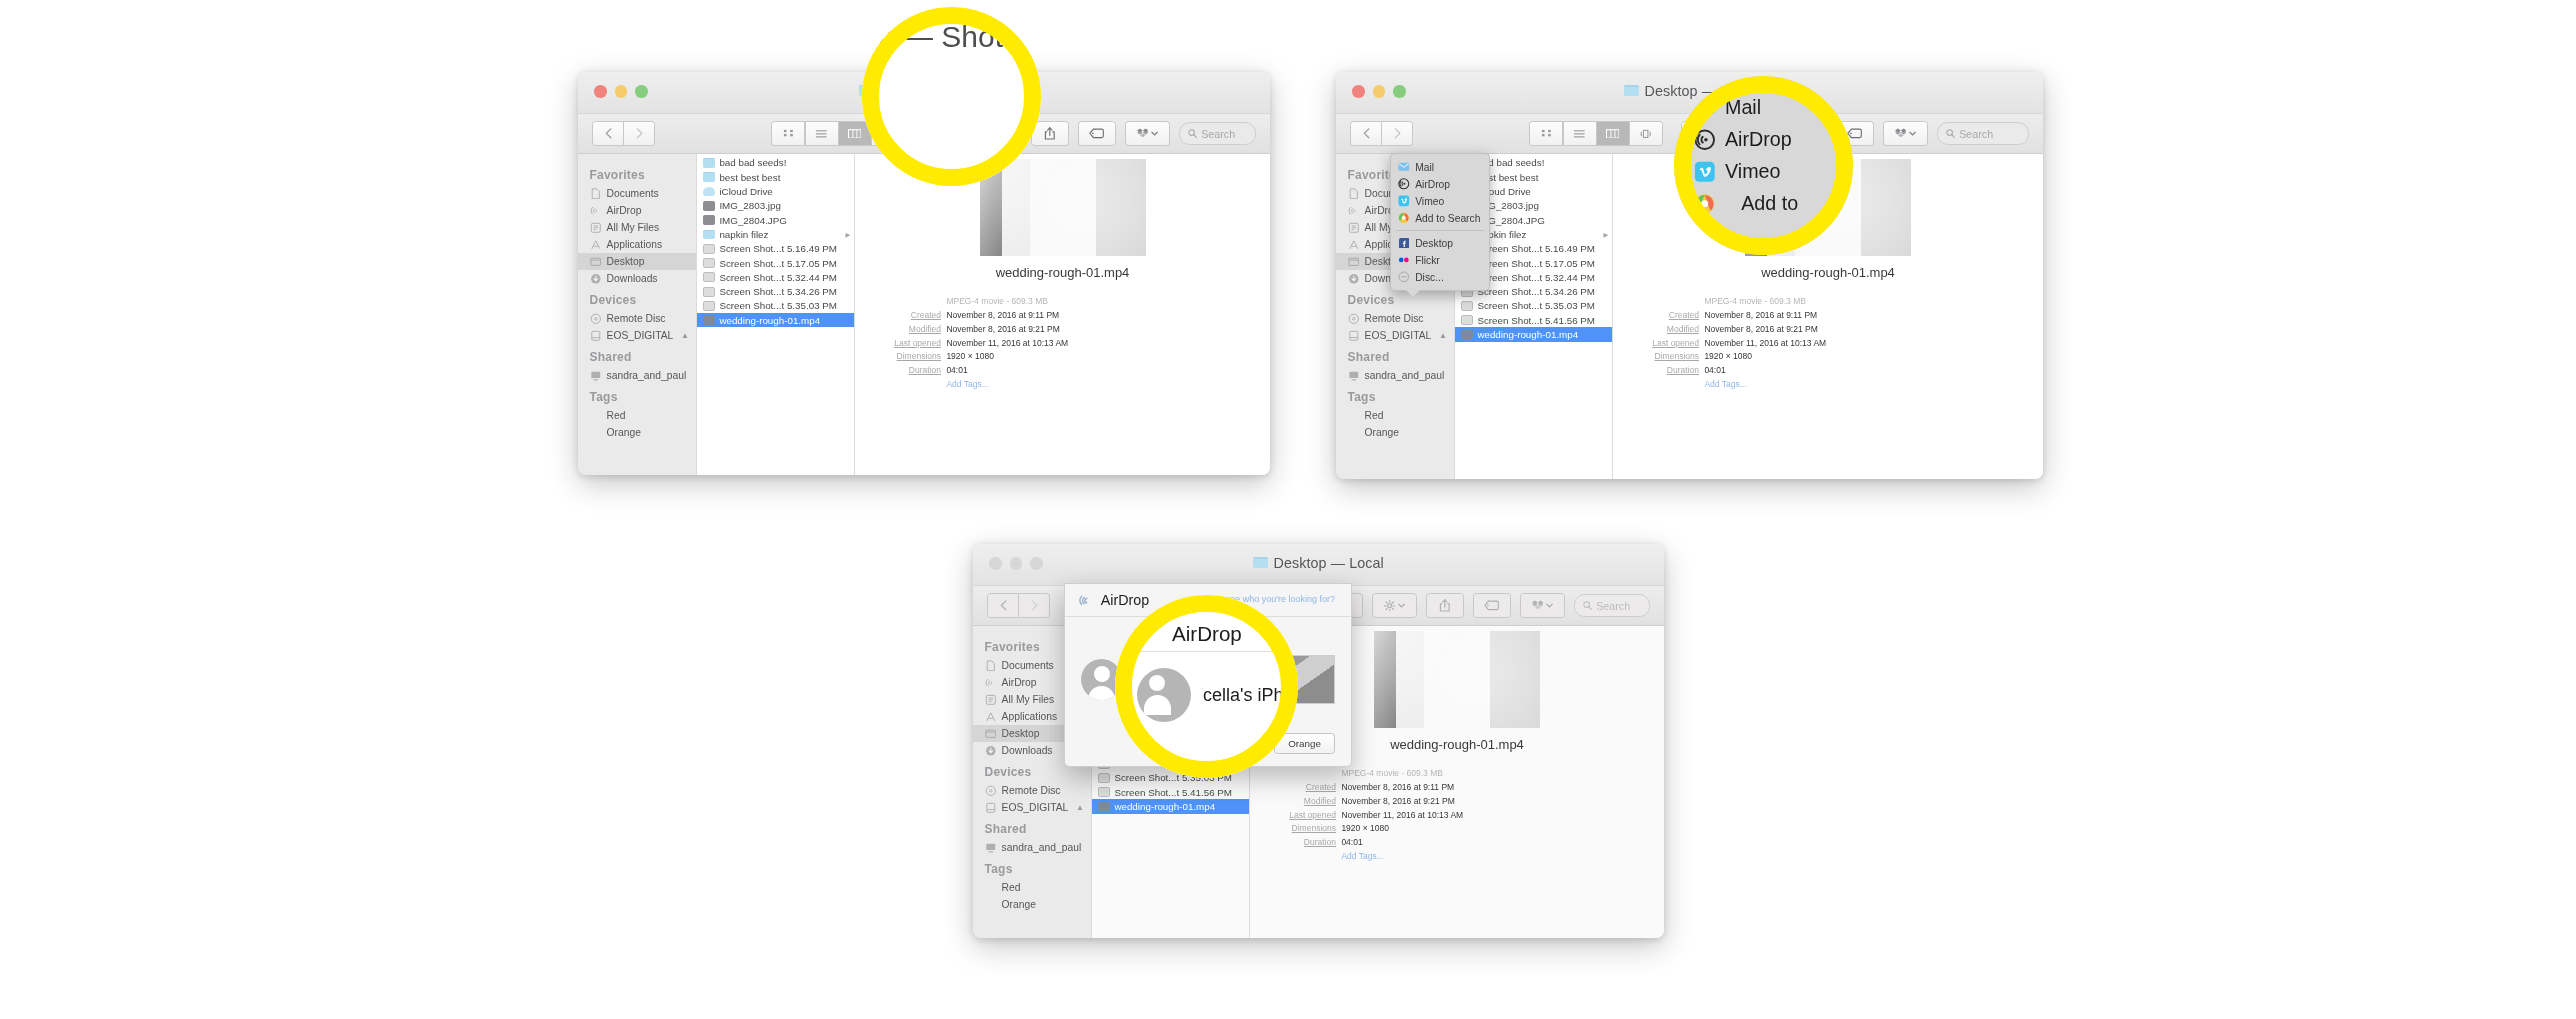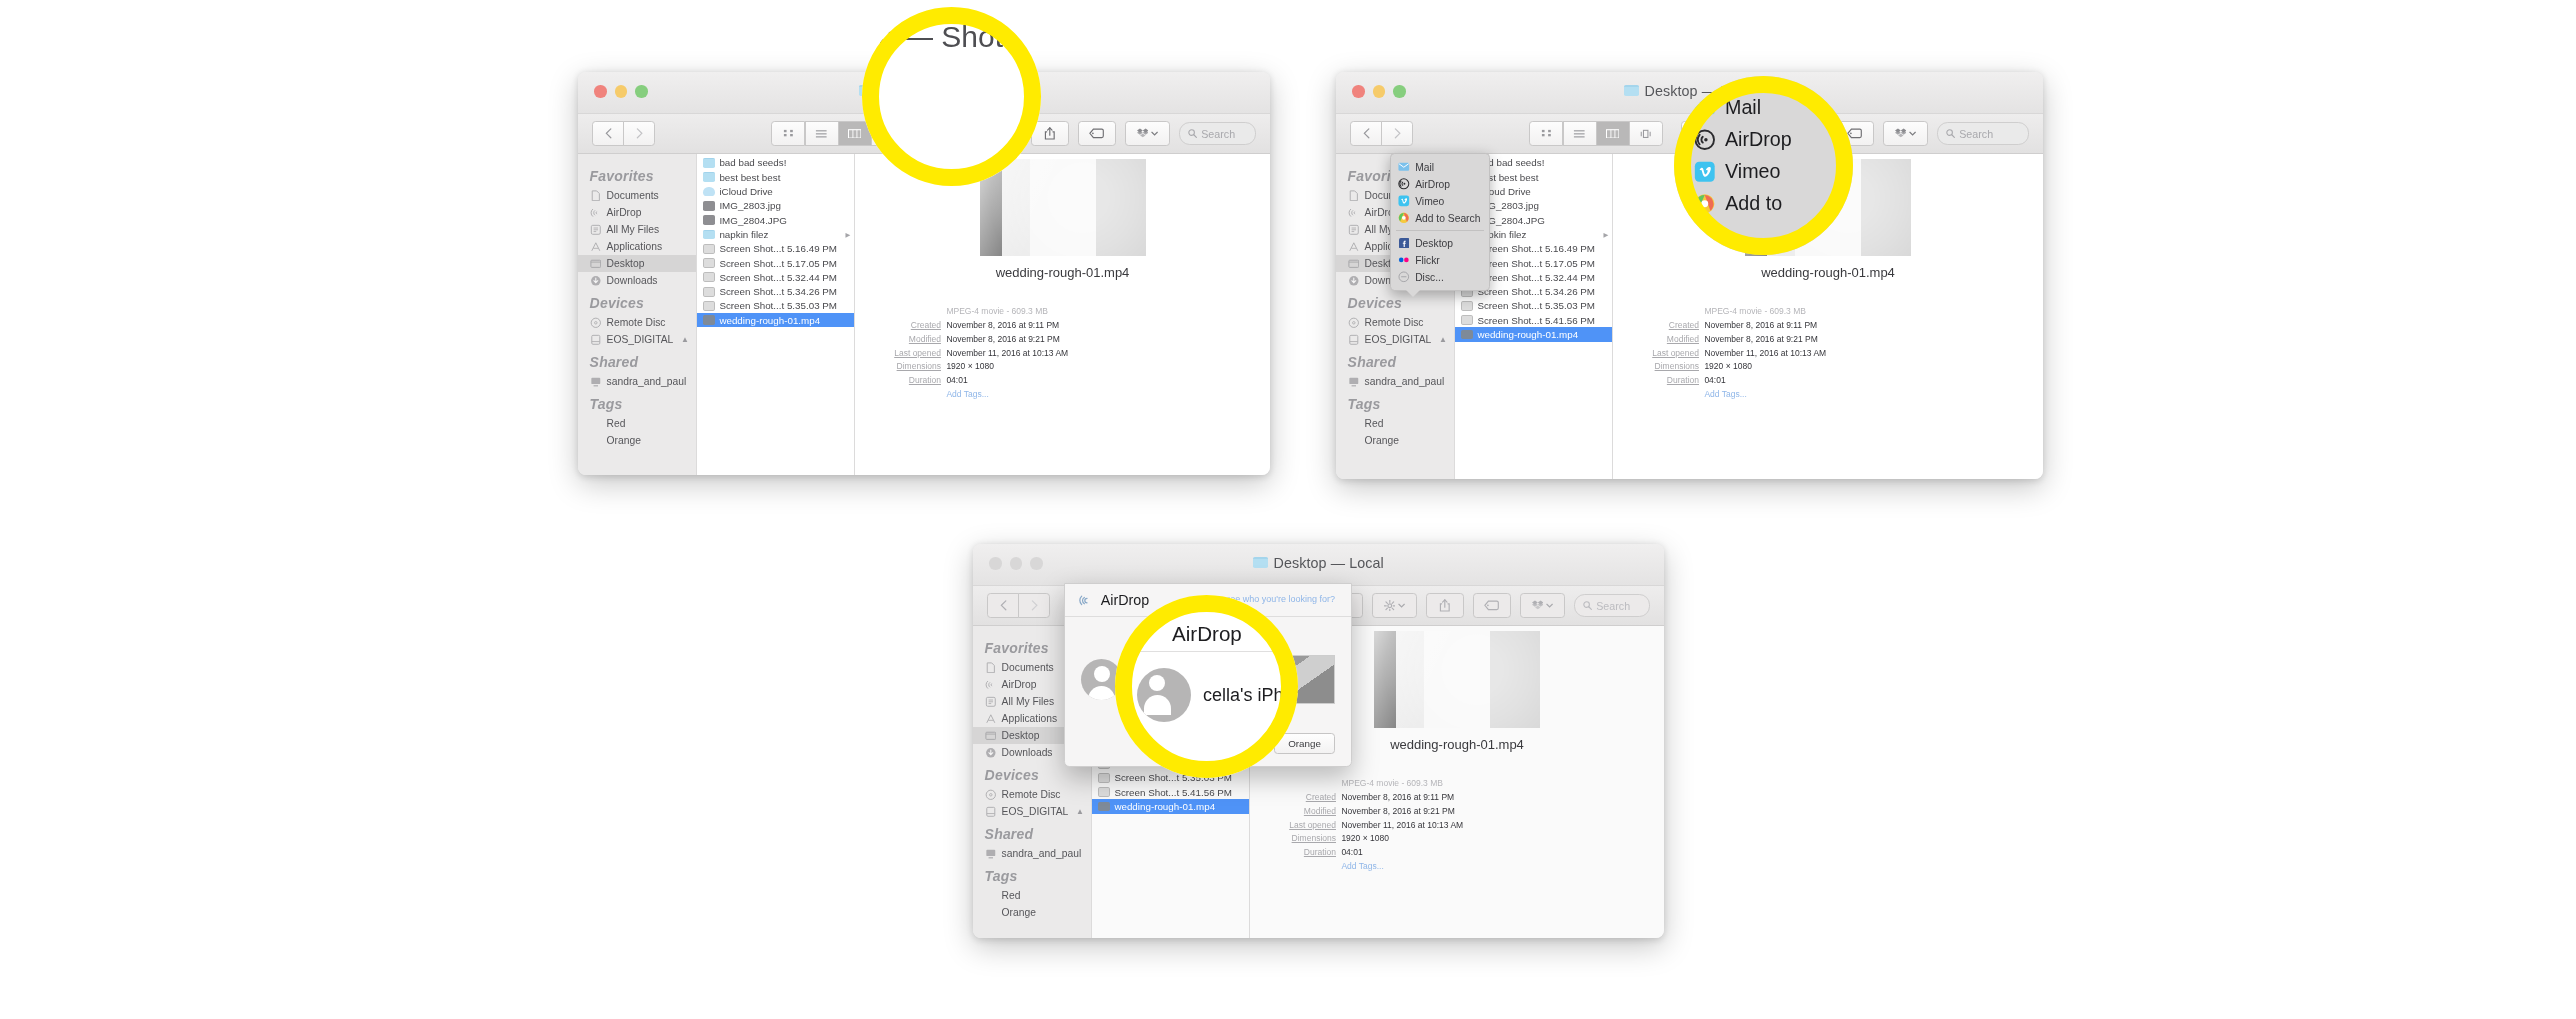--- a/index.html
+++ b/index.html
@@ -67,23 +67,22 @@
     background:#eaeaea;border:0.9px solid #cfcece;display:flex;align-items:center;
     padding:0 8px;gap:4.5px;color:#a9a9ad;font-size:10.7px;
   }
   
   .wbody{display:flex;height:calc(100% - 81px);}
   .sidebar{
     width:118px;background:#ebeaea;border-right:0.9px solid #dcdbdb;
     padding-top:8px;flex-shrink:0;overflow:hidden;
   }
   .sb-head{
-    font-size:14px;color:#9a9a9e;padding:6.3px 0 2.7px 11.6px;font-weight:600;
+    font-size:12px;color:#9a9a9e;padding:6.3px 0 2.7px 11.6px;font-weight:600;
     letter-spacing:0.2px;
-    font-style:italic;
   }
   .sb-item{
     display:flex;align-items:center;gap:5.4px;height:17px;padding:0 7.2px 0 11.6px;
     font-size:10.3px;color:#56565a;white-space:nowrap;position:relative;
   }
   .sb-item.sel{background:#d6d5d5;}
   .sb-ic{width:11.6px;height:11.6px;flex-shrink:0;opacity:.62;}
   .dot{width:8px;height:8px;border-radius:50%;margin-left:1.8px;}
   .eject{margin-left:auto;font-size:8px;color:#9a9a9e;}
   
@@ -107,21 +106,21 @@
   .preview{flex:1;background:#fff;display:flex;flex-direction:column;align-items:center;padding-top:5.4px;overflow:hidden;position:relative;}
   .thumb{
     width:166px;height:97px;flex-shrink:0;
     background:
       linear-gradient(115deg,rgba(255,255,255,.75),rgba(255,255,255,0) 42%),
       radial-gradient(circle at 62% 40%,#fbfbfb 0 22%,#d9d9d9 46%,#9d9d9d 78%),
       linear-gradient(90deg,#5d5d5d 0 13%,#e9e9e9 13% 30%,#f7f7f7 30% 70%,#d2d2d2 70% 100%);
     background-blend-mode:normal,soft-light,normal;
   }
   .pv-name{font-size:13px;color:#3a3a3e;margin-top:9px;text-align:center;white-space:nowrap;}
-  .meta{margin-top:25px;font-size:8.5px;line-height:1.62;width:100%;padding-left:9px;box-sizing:border-box;}
+  .meta{margin-top:15px;font-size:8.5px;line-height:1.62;width:100%;padding-left:9px;box-sizing:border-box;}
   .mrow{display:flex;}
   .mk{width:77px;text-align:right;color:#a8a8ac;padding-right:5.4px;flex-shrink:0;text-decoration:underline;}
   .mv{color:#35353a;font-weight:400;white-space:nowrap;}
   .mrow.kind .mv{color:#b5b5b9;font-weight:400;}
   .mrow.tags .mv{color:#8fb6e8;font-weight:400;}
   
   .sharemenu{
     position:absolute;width:98px;background:#d9d8d8;
     border:0.9px solid #c2c1c1;border-radius:4.5px;
     box-shadow:0 4.5px 14.3px rgba(0,0,0,.3);
@@ -1271,21 +1270,21 @@
       </div>
       <div style="position:absolute;left:19.7px;top:84px;display:flex;align-items:center;gap:9.8px;">
         <span style="display:flex;width:21.5px;height:21.5px;">
           <svg width="21.5" height="21.5" viewBox="0 0 13 13">
             <rect x="0.5" y="0.5" width="12" height="12" rx="2.6" fill="#3ec3f0"></rect>
             <path d="M3.4 5c.7-.8 1.5-1.3 2-.6.4.7.7 2.8 1.1 3.5.3.6.8.2 1.3-.6.5-.9.6-1.9.1-1.9-.4 0-.8.3-.8.3.4-1.6 1.6-2.4 2.5-2 1 .4.6 2-.3 3.6-.9 1.5-2.1 2.6-3 2.2-.9-.4-1.2-2.3-1.6-3.6-.2-.7-.5-.6-.9-.3z" fill="#fff"></path>
           </svg>
         </span>
         <span style="font-size:19.7px;color:#1d1d20;white-space:nowrap;">Vimeo</span>
       </div>
-      <div style="position:absolute;left:19.7px;top:116px;display:flex;align-items:center;gap:10px;">
+      <div style="position:absolute;left:19.7px;top:116px;display:flex;align-items:center;gap:26px;">
         <span style="display:flex;width:21.5px;height:21.5px;">
           <svg width="21.5" height="21.5" viewBox="0 0 13 13">
             <circle cx="6.5" cy="6.5" r="5.8" fill="#f5c93d"></circle>
             <path d="M6.5 1.2a5.5 5.5 0 013.4 9.6" fill="#ef6b52"></path>
             <path d="M6.5 1.2a5.5 5.5 0 00-4 9.3" fill="#60c45f"></path>
             <circle cx="6.5" cy="6.5" r="2.1" fill="#fff"></circle>
           </svg>
         </span>
         <span style="font-size:19.7px;color:#1d1d20;white-space:nowrap;">Add to </span>
       </div>

